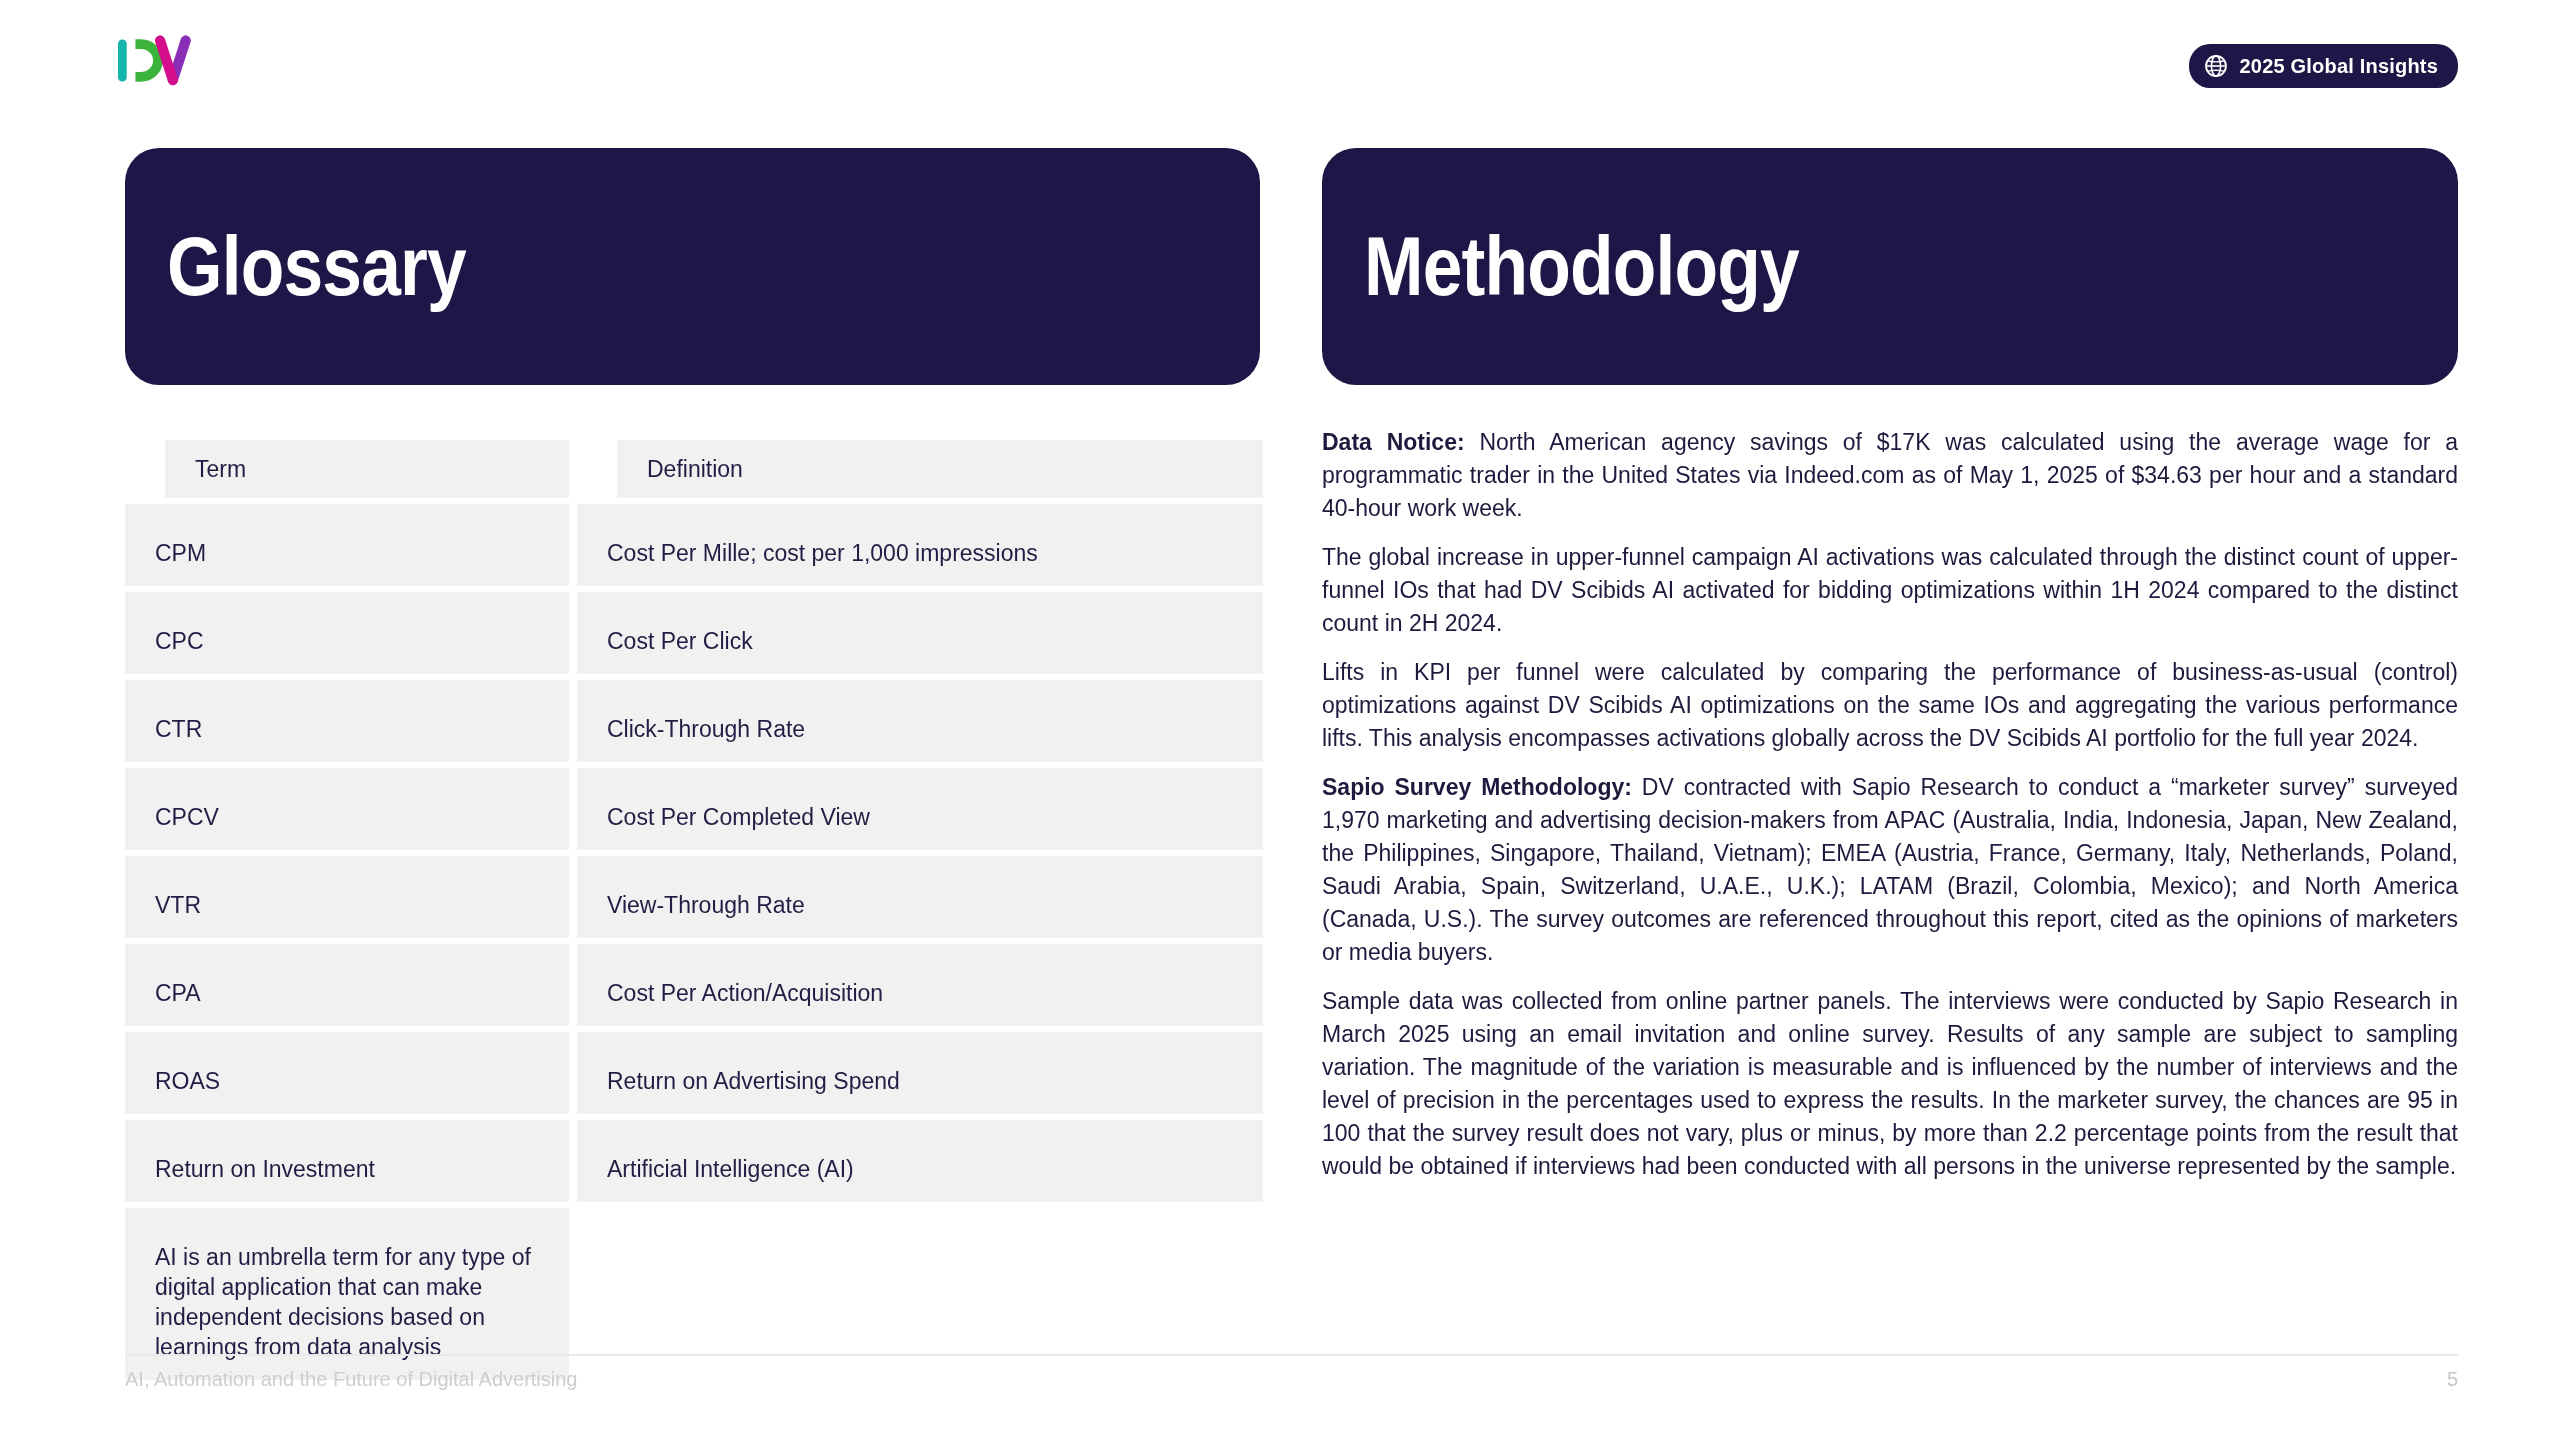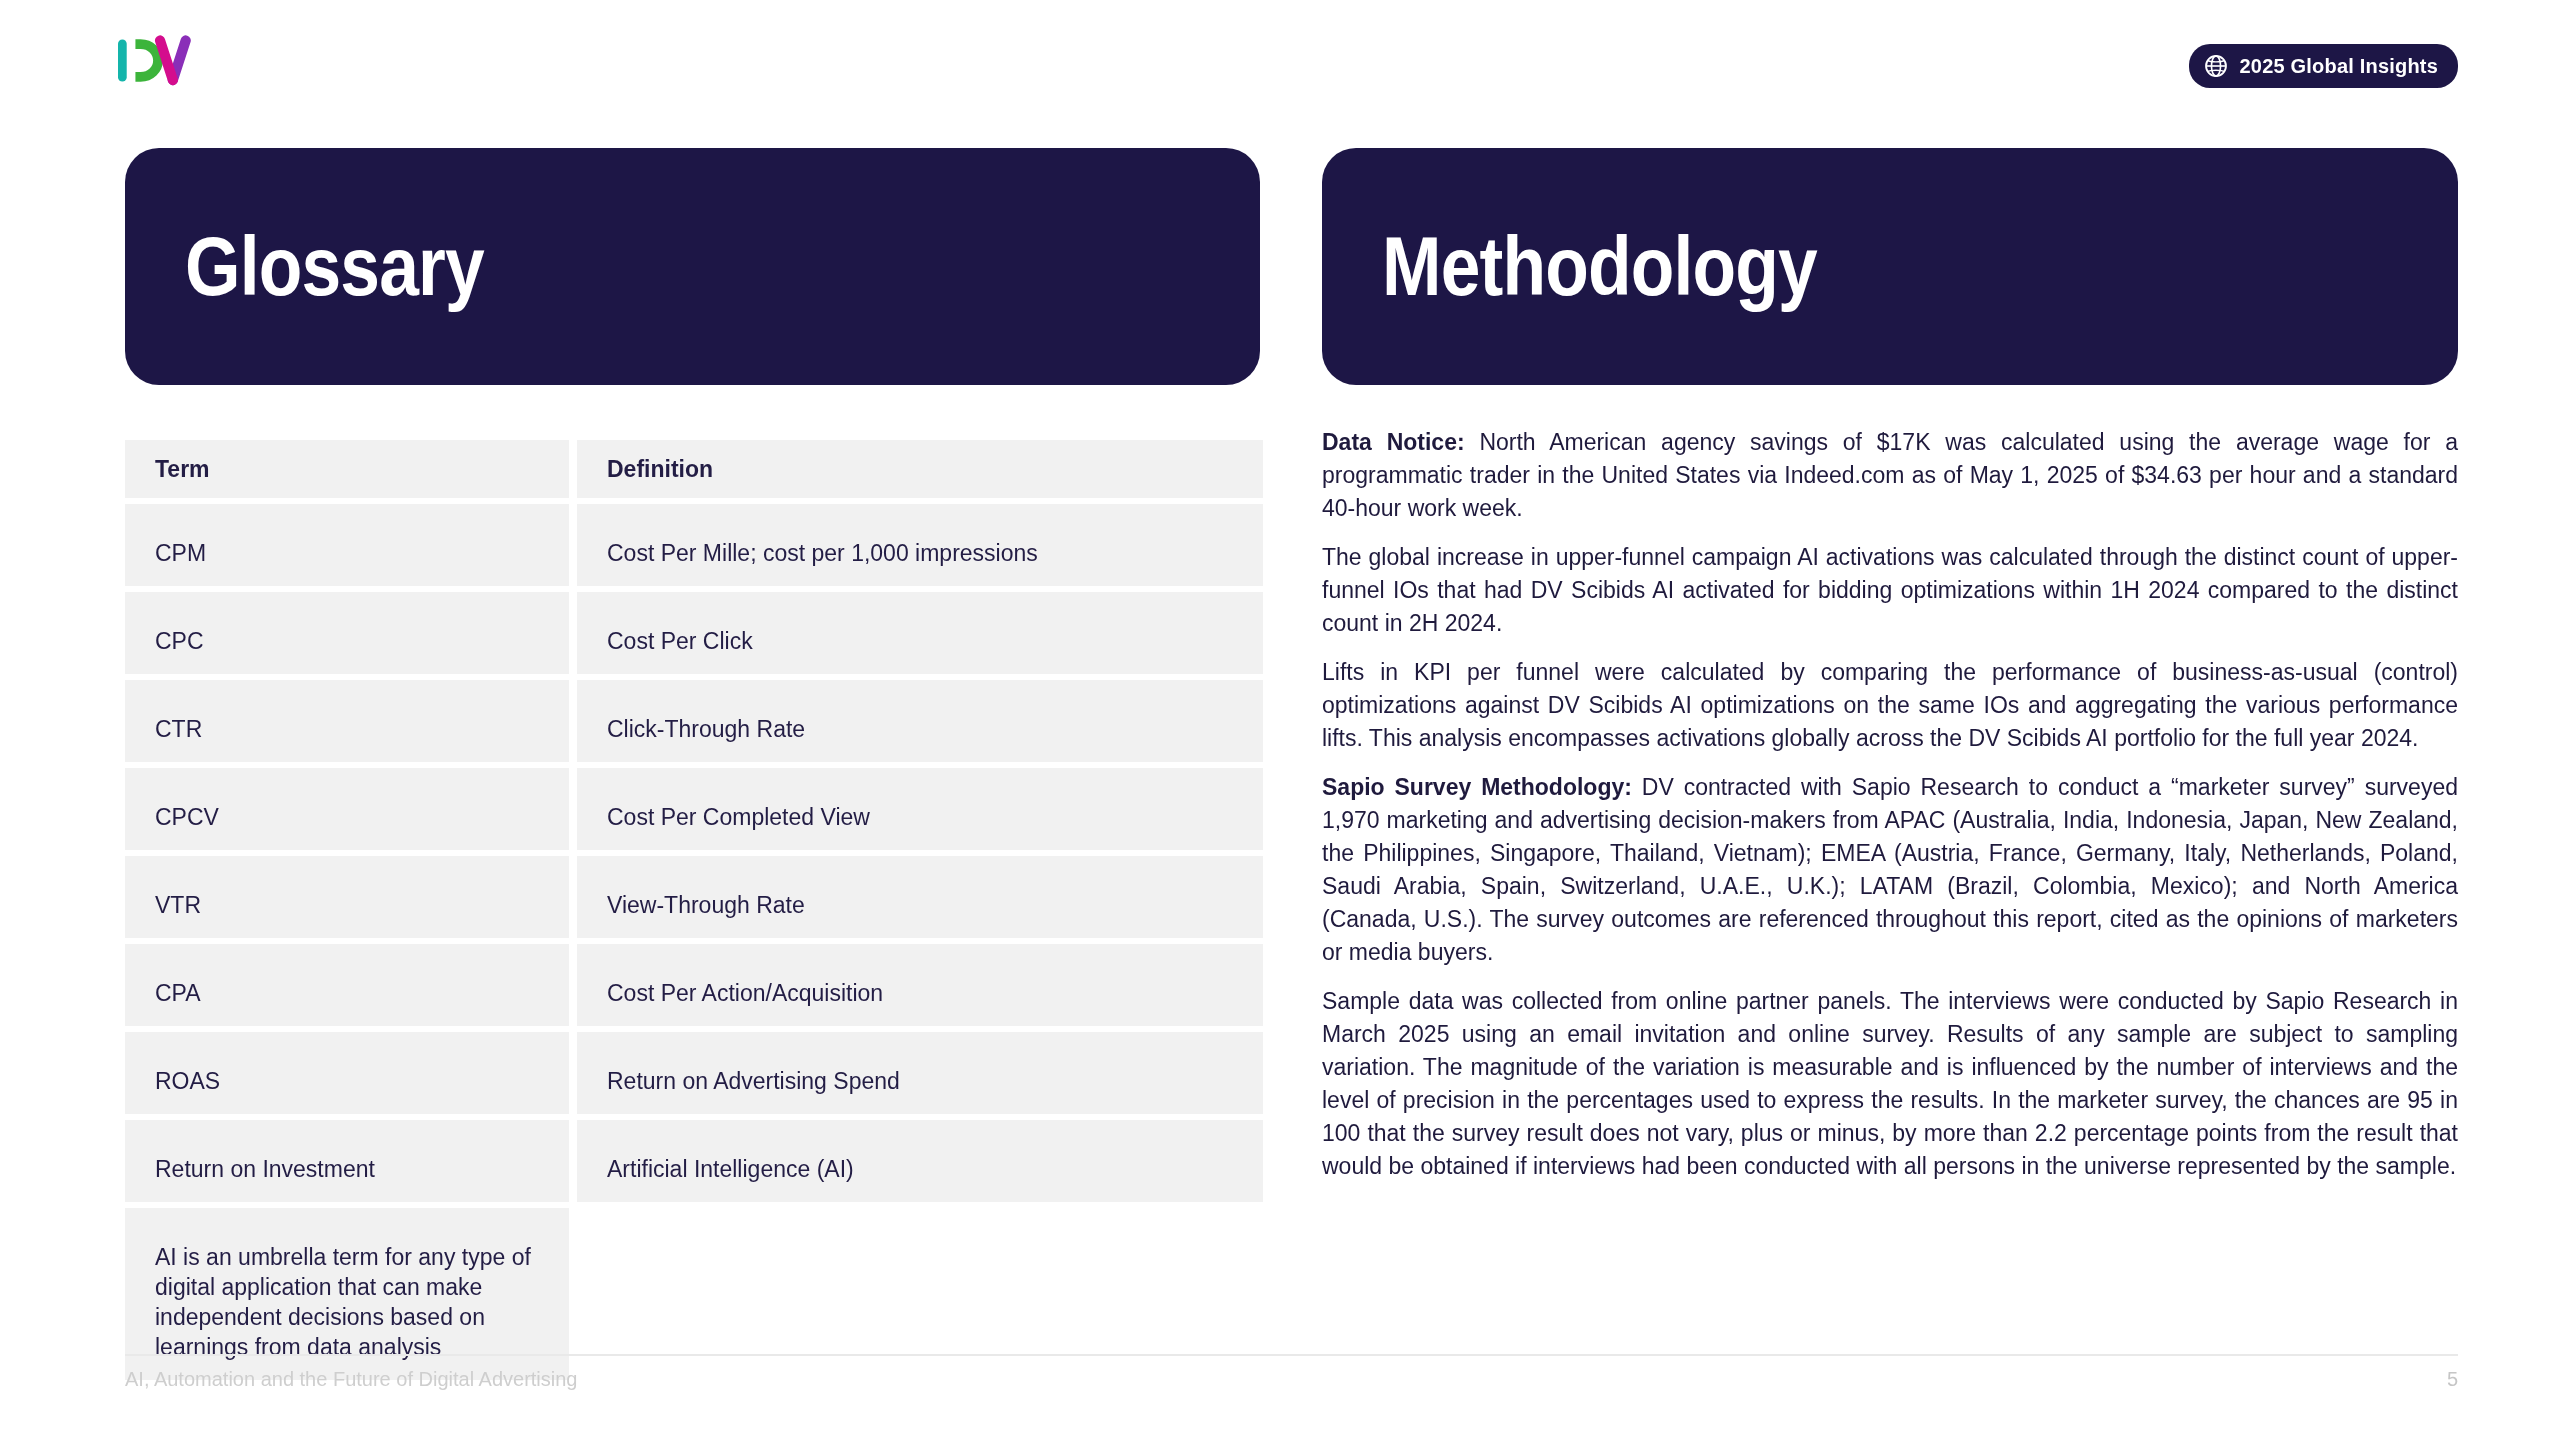--- a/index.html
+++ b/index.html
@@ -29,21 +29,21 @@
     color:#ffffff; font-size:20px; font-weight:700; letter-spacing:0.2px;
     white-space:nowrap;
   }
 
   
   .panel {
     position:absolute; top:148px; height:237px;
     background:#1d1646;
     border-radius:34px;
     display:flex; align-items:center;
-    padding-left:60px;
+    padding-left:42px;
     overflow:hidden;
   }
   .panel-left  { left:125px;  width:1135px; }
   .panel-right { left:1322px; width:1136px; }
   .panel h1 {
     color:#ffffff;
     font-size:84px;
     font-weight:700;
     letter-spacing:-1px;
     transform:scaleX(0.85);
@@ -62,21 +62,22 @@
   .cell {
     background:#f1f1f1;
     font-size:23px;
     color:#231d45;
     line-height:30px;
   }
   .th {
     min-height:58px;
     display:flex; align-items:center;
     padding:0 30px;
-    font-weight:700;
+    font-weight:400;
+    margin-left:40px;
   }
   .td {
     min-height:74px;
     padding:34px 30px 18px 30px;
   }
 
   
   .methodology-body {
     position:absolute; left:1322px; top:426px; width:1136px;
   }

